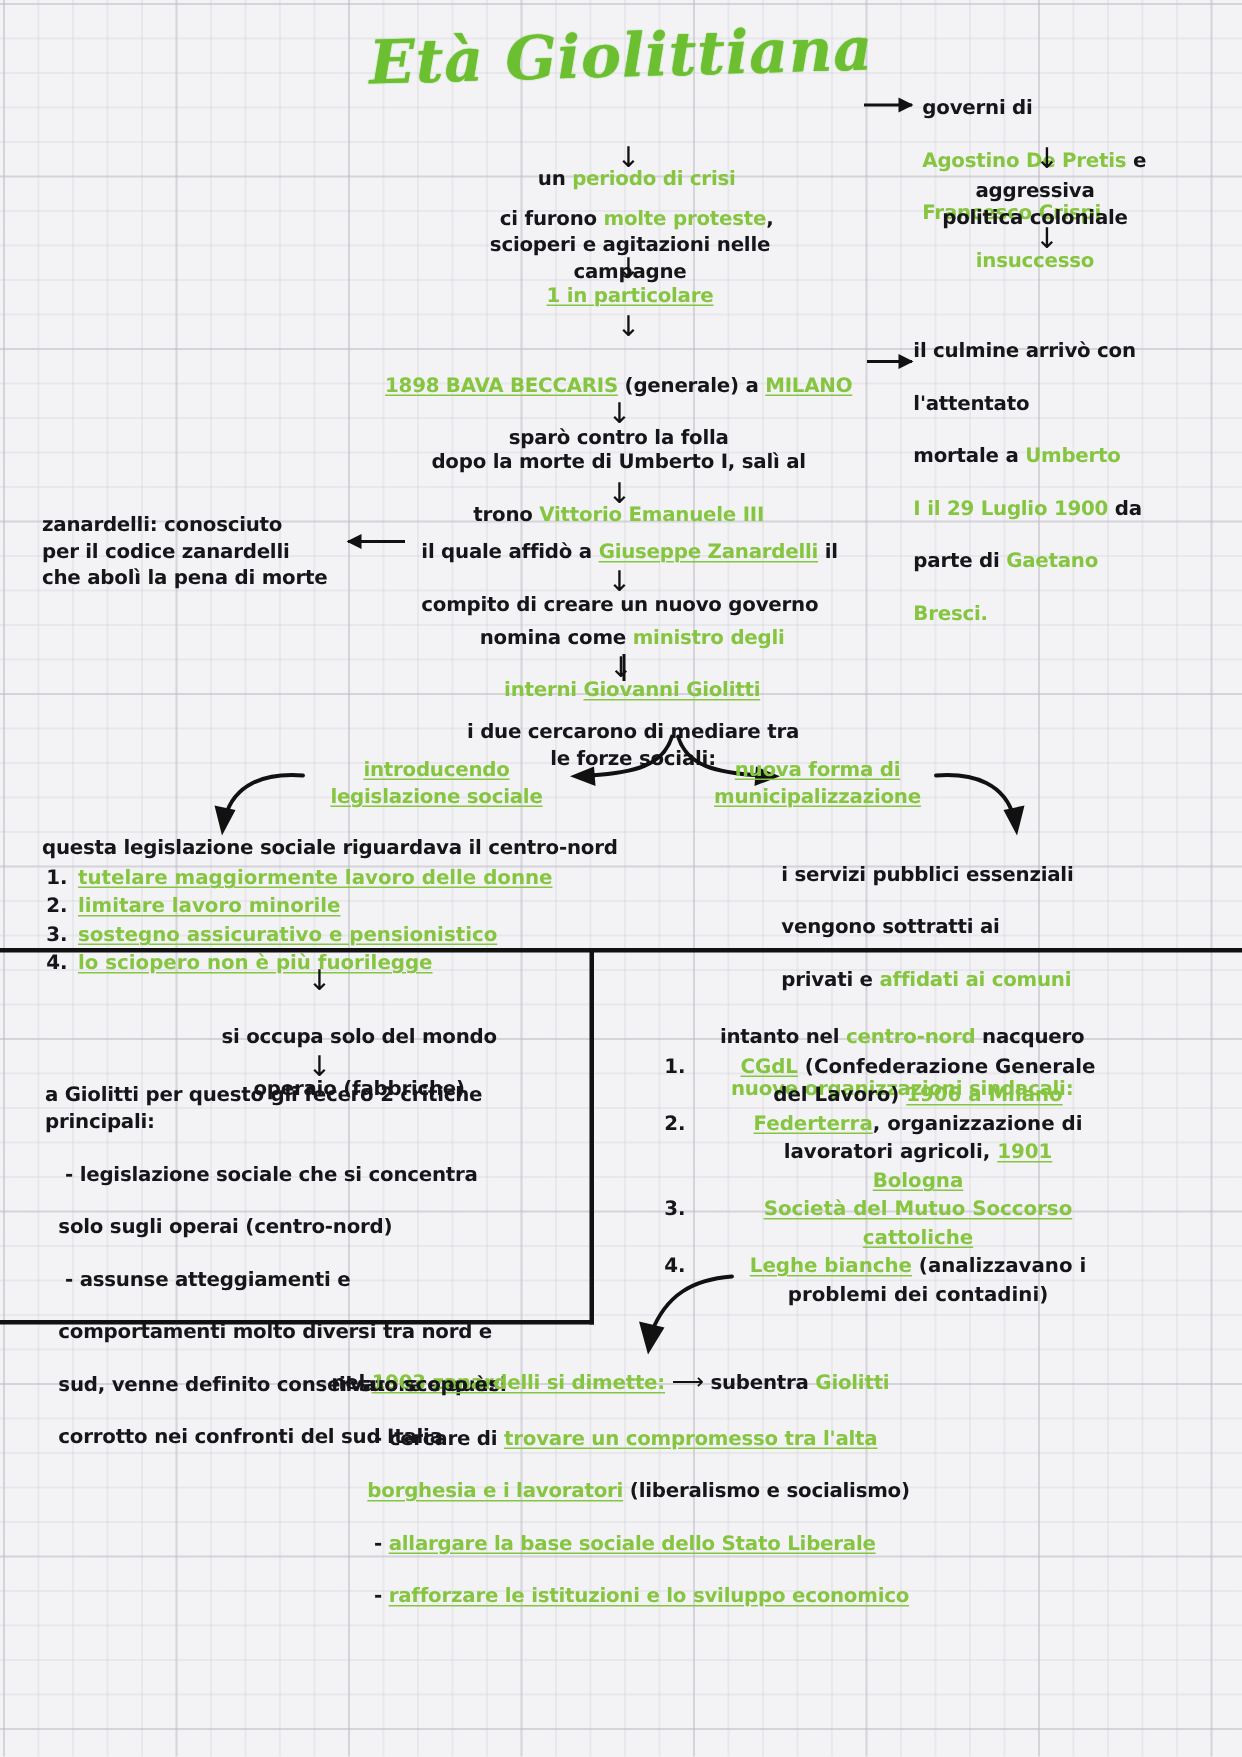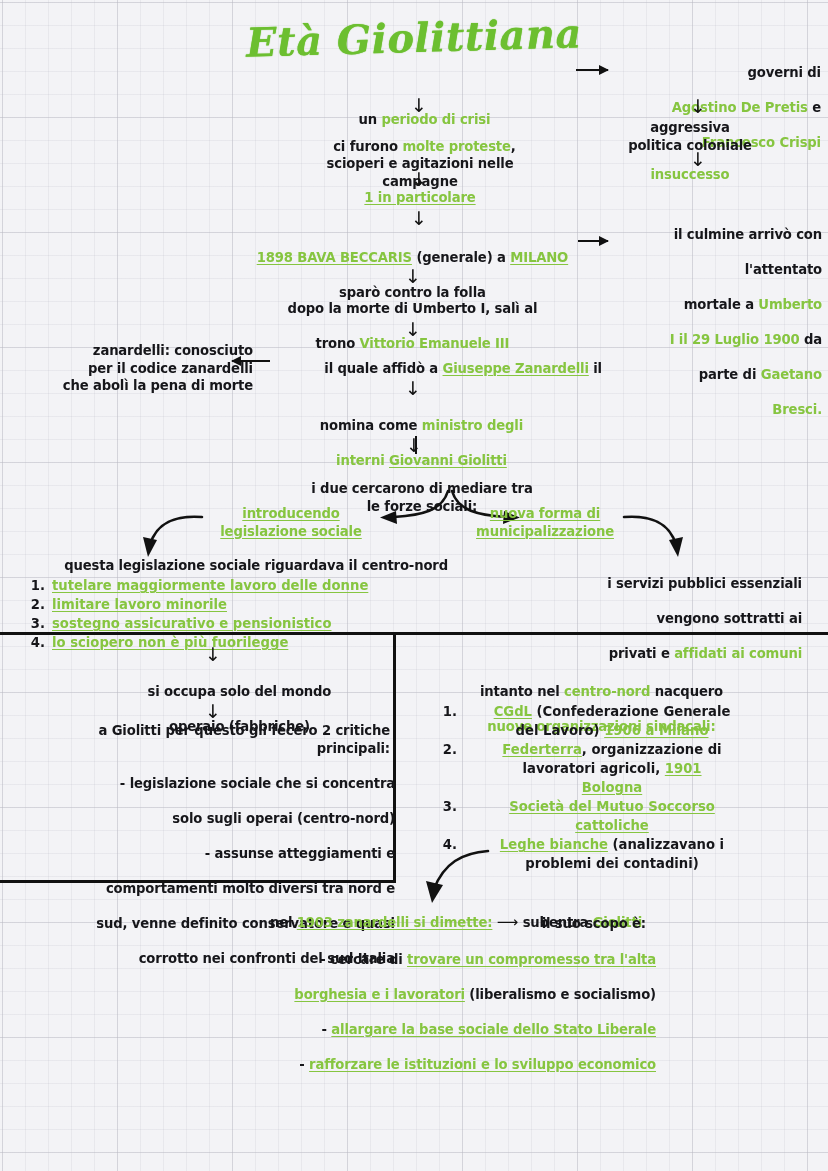--- a/index.html
+++ b/index.html
@@ -29,21 +29,21 @@
   .blk {
     position: absolute;
     font-size: 13.2px;
     line-height: 17.5px;
     font-weight: 700;
     letter-spacing: -0.15px;
     color: #16161a;
     white-space: pre-wrap;
   }
   .ctr { text-align: center; }
-  .lft { text-align: right; }
+  .lft { text-align: left; }
 
   .g  { color: #86c540; }       
   .g.u, .u.g { text-decoration: underline; text-decoration-thickness: 1.3px; text-underline-offset: 1.5px; }
   .u  { text-decoration-thickness: 1.3px; text-underline-offset: 1.5px; }
 
   
   #title {
     position: absolute;
     left: 0; right: 0;
     top: 14px;
@@ -160,20 +160,21 @@
 </div>
 <div class="arrow a-down" style="left:405px; top:320px;">↓</div>
 
 <div class="blk lft" style="left:28px; top:342px; width:225px;">zanardelli: conosciuto
 per il codice zanardelli
 che abolì la pena di morte</div>
 <div class="harrow rev" style="left:232px; top:360px; width:38px;"></div>
 
 <div class="blk lft" style="left:272px; top:342px; width:330px;">
   <span>il quale affidò a </span><span class="g u">Giuseppe Zanardelli</span><span> il</span><br>
+  <span>compito di creare un nuovo governo</span>
 </div>
 <div class="arrow a-down" style="left:405px; top:379px;">↓</div>
 
 <div class="blk ctr" style="left:272px; top:399px; width:290px;">
   <span>nomina come </span><span class="g">ministro degli</span><br>
   <span class="g">interni </span><span class="g u">Giovanni Giolitti</span>
 </div>
 <div class="vbar" style="left:415px; top:436px; height:18px;"></div>
 <div class="arrow a-down" style="left:406px; top:436px;">↓</div>
 

